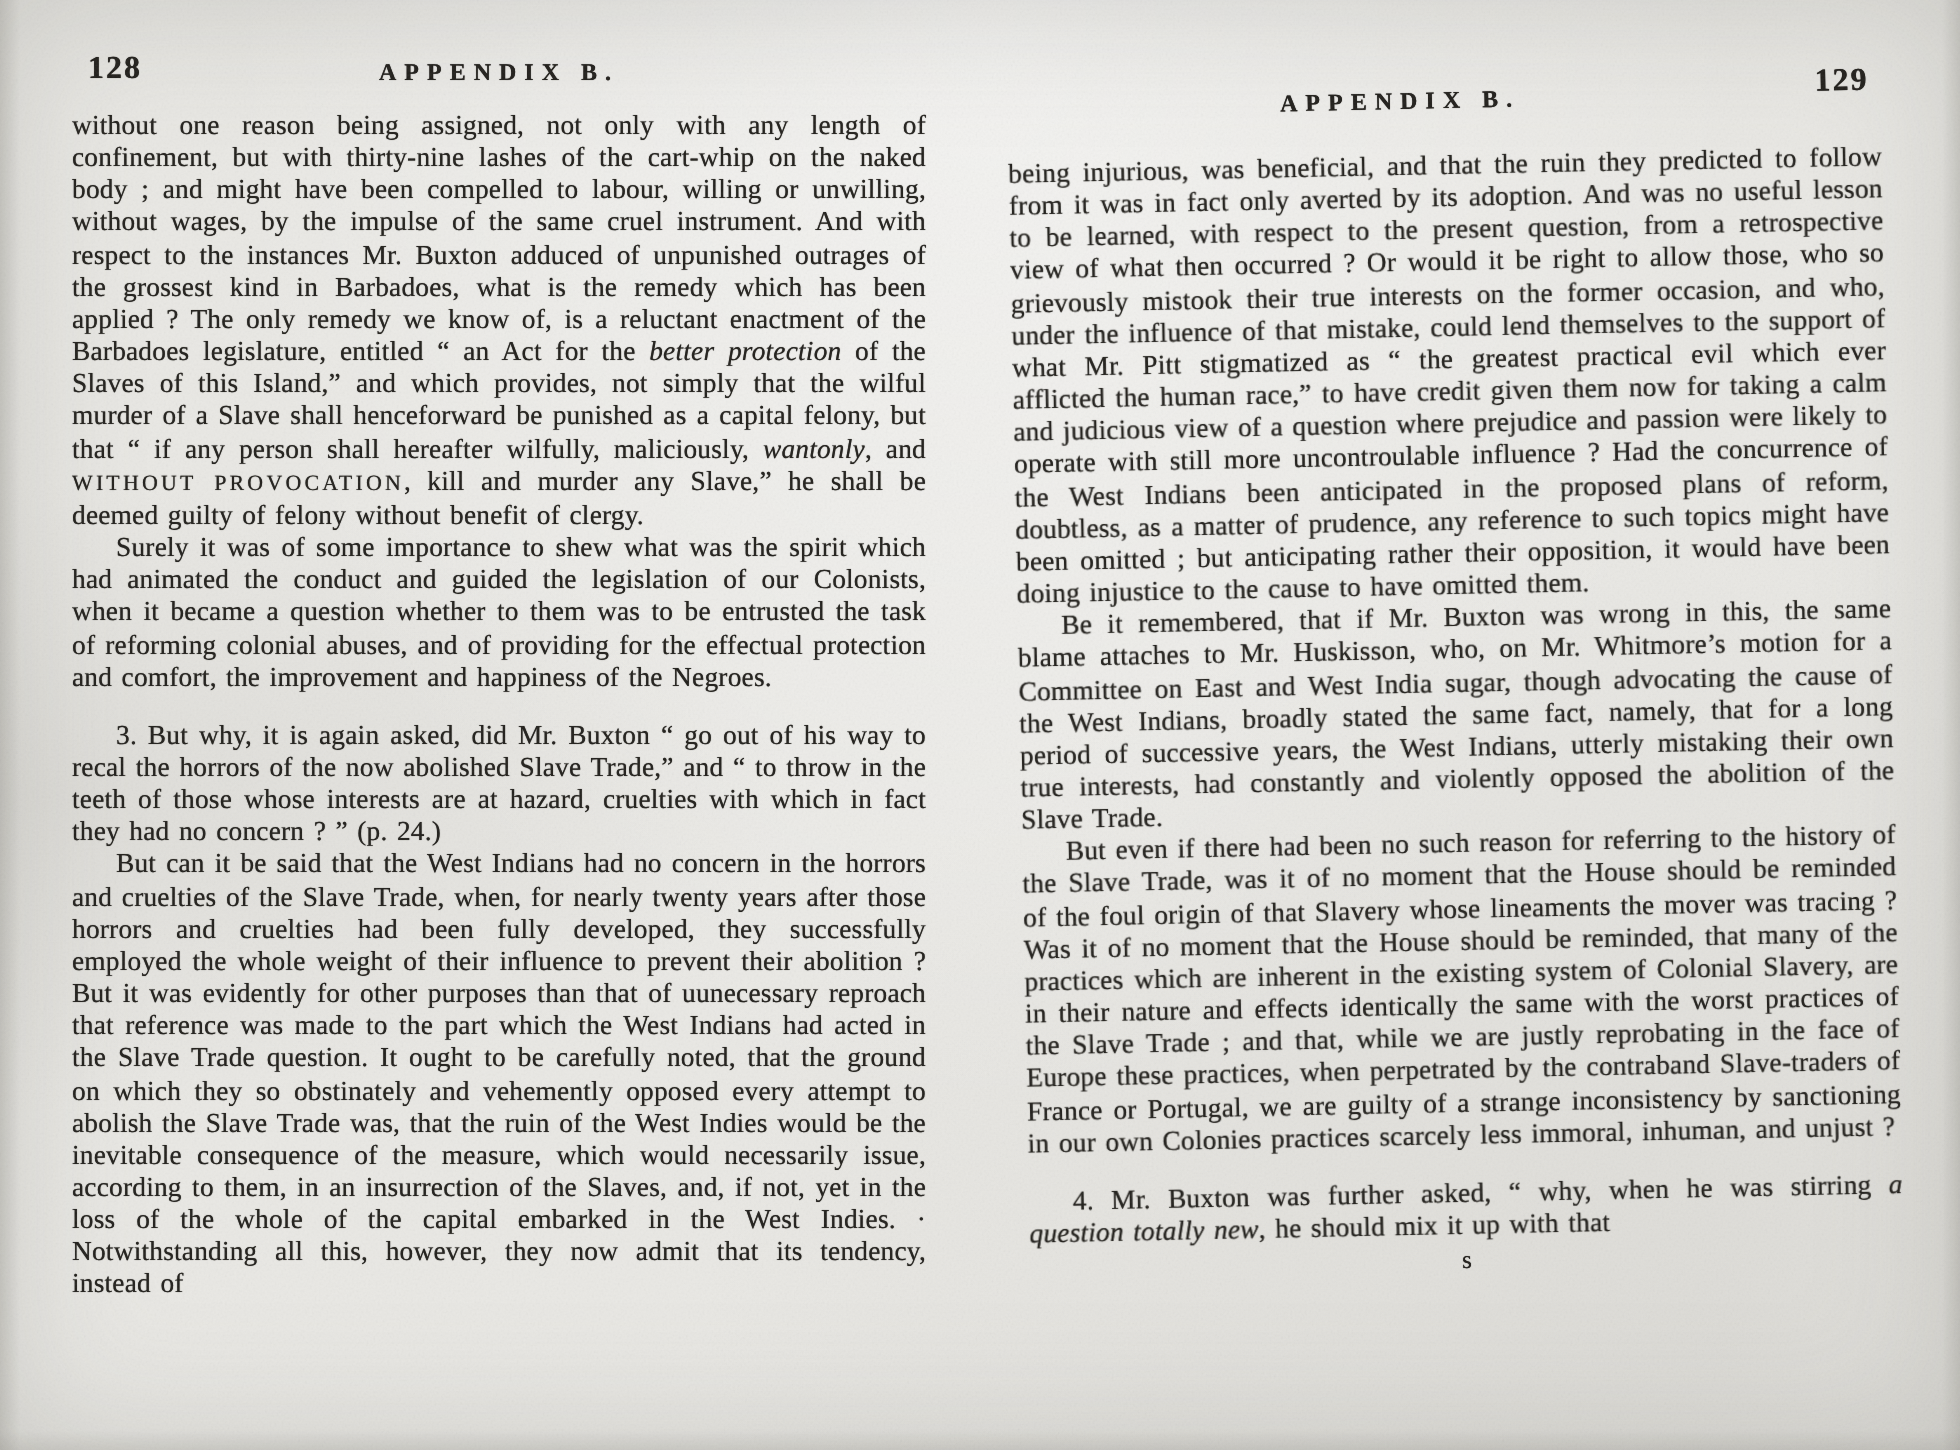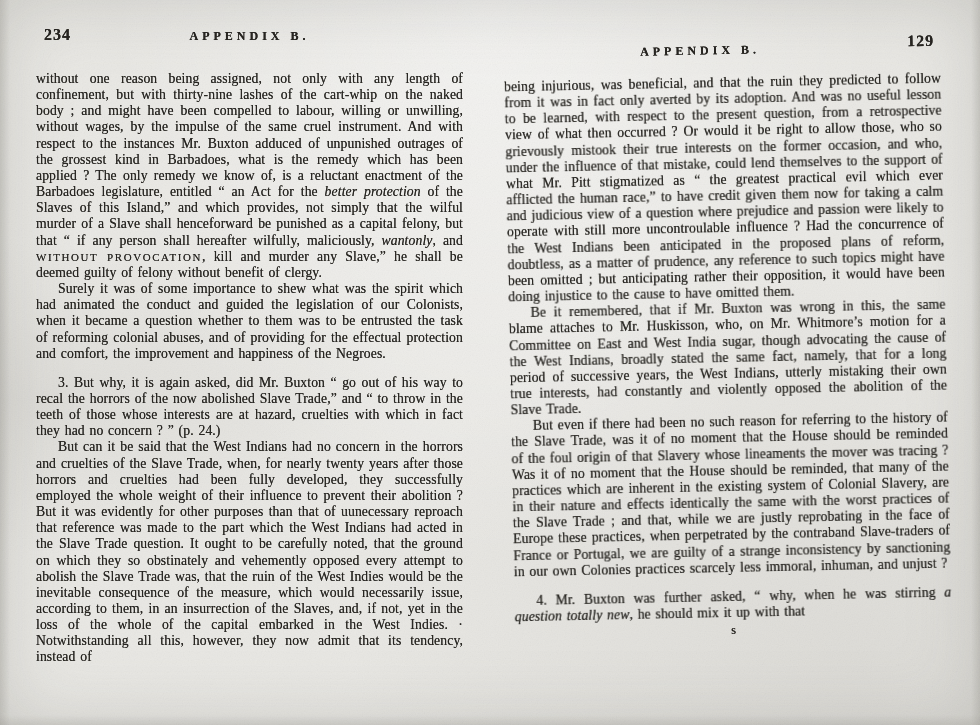--- a/index.html
+++ b/index.html
@@ -34,21 +34,21 @@
   }
   .page-right .running{left:45%;}
   .pagenum{
     position:absolute;top:0;font-size:16px;font-weight:bold;letter-spacing:1px;
     text-shadow:0 0 .4px currentColor;
   }
   .pagenum-left{left:8px;}
   .pagenum-right{right:6px;top:-4px;}
 
   .pg-body{
-    margin-top:18px;
+    margin-top:2px;
     font-size:13.7px;line-height:16.15px;
     text-align:justify;
     word-spacing:1.2px;
     letter-spacing:0.1px;
     color:#211f1b;
     text-shadow:0 0 .45px rgba(32,30,26,.85);
     filter:blur(.18px);
   }
   .page-right .pg-body{margin-top:8px;}
   .pg-body p{margin:0;}
@@ -62,21 +62,21 @@
     text-shadow:0 0 .4px currentColor;
   }
 </style>
 </head>
 <body>
 
 <div id="scan">
 
   <section class="page page-left">
     <div class="pg-header">
-      <span class="pagenum pagenum-left">234</span>
+      <span class="pagenum pagenum-left">128</span>
       <span class="running">APPENDIX B.</span>
     </div>
     <div class="pg-body" id="left-body">
         <p><span>without one reason being assigned, not only with any length of confinement, but with thirty-nine lashes of the cart-whip on the naked body ; and might have been compelled to labour, willing or unwilling, without wages, by the impulse of the same cruel instrument.  And with respect to the instances Mr. Buxton adduced of unpunished outrages of the grossest kind in Barbadoes, what is the remedy which has been applied ?  The only remedy we know of, is a reluctant enactment of the Barbadoes legislature, entitled “ an Act for the </span><span class="i">better protection</span><span> of the Slaves of this Island,” and which provides, not simply that the wilful murder of a Slave shall henceforward be punished as a capital felony, but that “ if any person shall hereafter wilfully, maliciously, </span><span class="i">wantonly</span><span>, and </span><span class="sc">WITHOUT PROVOCATION</span><span>, kill and murder any Slave,” he shall be deemed guilty of felony without benefit of clergy.</span></p>
         <p class="indent"><span>Surely it was of some importance to shew what was the spirit which had animated the conduct and guided the legislation of our Colonists, when it became a question whether to them was to be entrusted the task of reforming colonial abuses, and of providing for the effectual protection and comfort, the improvement and happiness of the Negroes.</span></p>
         <p class="indent gap"><span>3. But why, it is again asked, did Mr. Buxton “ go out of his way to recal the horrors of the now abolished Slave Trade,” and “ to throw in the teeth of those whose interests are at hazard, cruelties with which in fact they had no concern ? ” (p. 24.)</span></p>
         <p class="indent"><span>But can it be said that the West Indians had no concern in the horrors and cruelties of the Slave Trade, when, for nearly twenty years after those horrors and cruelties had been fully developed, they successfully employed the whole weight of their influence to prevent their abolition ?  But it was evidently for other purposes than that of uunecessary reproach that reference was made to the part which the West Indians had acted in the Slave Trade question.  It ought to be carefully noted, that the ground on which they so obstinately and vehemently opposed every attempt to abolish the Slave Trade was, that the ruin of the West Indies would be the inevitable consequence of the measure, which would necessarily issue, according to them, in an insurrection of the Slaves, and, if not, yet in the loss of the whole of the capital embarked in the West Indies. · Notwithstanding all this, however, they now admit that its tendency, instead of</span></p>
       </div>
   </section>
 

